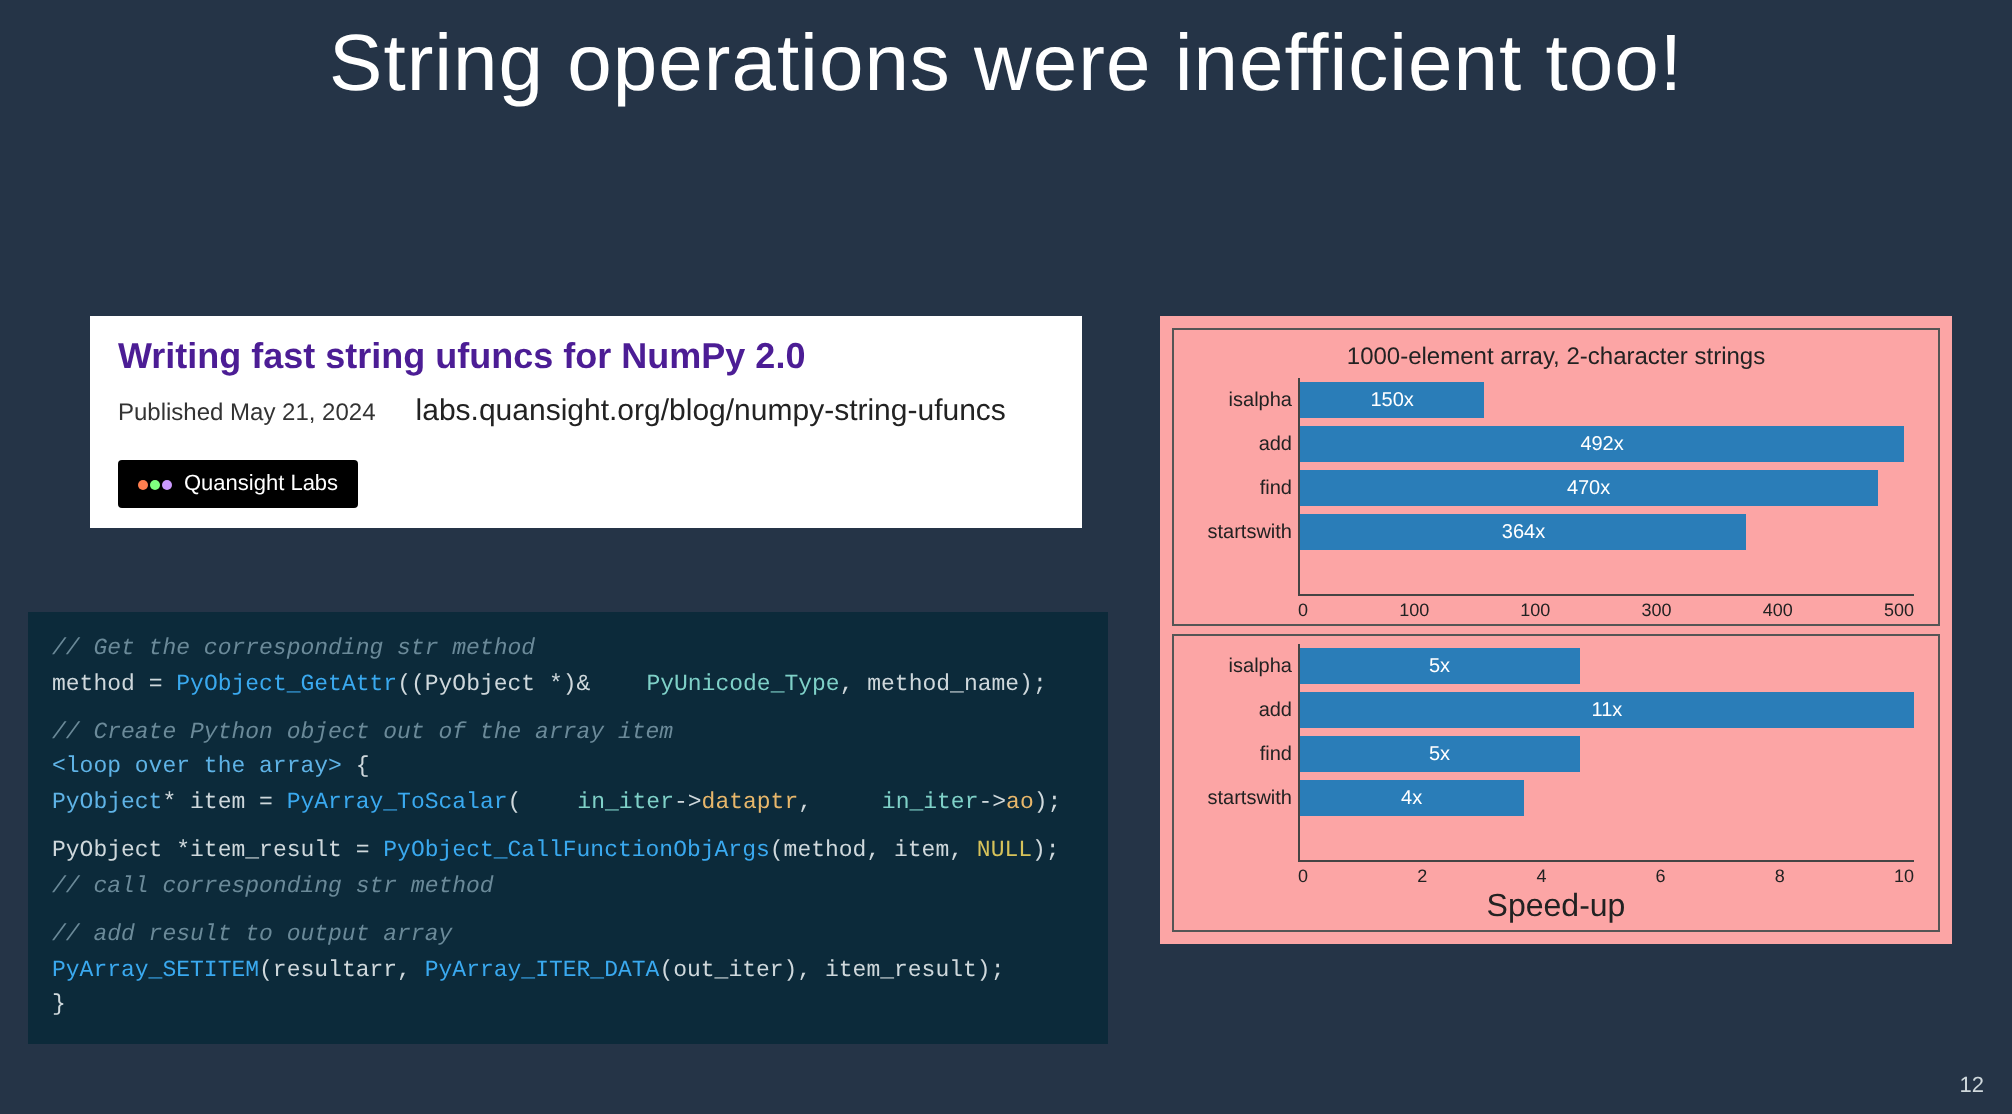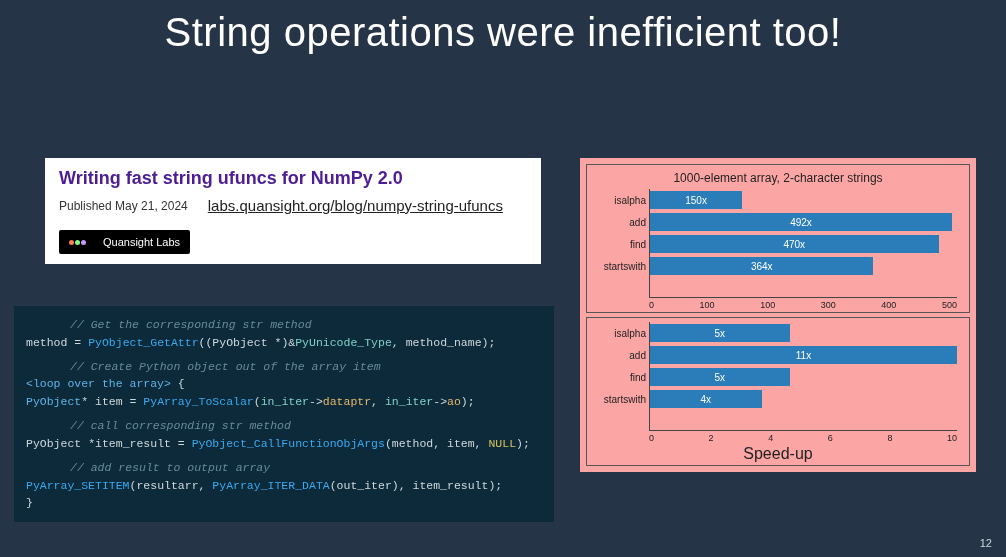--- a/index.html
+++ b/index.html
@@ -37,60 +37,60 @@
     margin-bottom: 8px;
   }
   .card-row2 {
     display: flex;
     align-items: center;
     gap: 20px;
     font-size: 12px;
     color: #333;
     margin-bottom: 16px;
   }
-  .card-link { font-size: 15px; color: #222; text-decoration: underline; }
+  .card-link { font-size: 15px; color: #222; }
   .card-row3 {
     display: flex;
     align-items: center;
     justify-content: space-between;
     margin-top: 4px;
   }
   .author-block { display: flex; align-items: center; gap: 8px; }
   .avatar {
     width: 28px; height: 28px; border-radius: 50%;
     background: linear-gradient(135deg,#8a6d5a 40%,#c4a788 60%);
     flex-shrink: 0;
   }
   .author-text .handle { font-size: 9px; color: #555; line-height: 1; }
   .author-text .name { font-size: 12px; font-weight: 600; color: #222; line-height: 1.2; }
   .ql-badge {
     background: #000; color: #fff;
     font-size: 11px; padding: 6px 10px;
-    display: flex; align-items: center; gap: 17px;
+    display: flex; align-items: center; gap: 6px;
     border-radius: 2px;
   }
   .ql-dots { display: inline-flex; gap: 1px; align-items: center;}
   .dot { width: 5px; height: 5px; border-radius:50%; display:inline-block; }
   .dot.o { background:#ff7f50; } .dot.g{background:#7fff7f;} .dot.p{background:#cc99ff;}
 
   .code-block {
     position: absolute;
     left: 14px; top: 306px;
     width: 540px;
     background: #0c2a3a;
     font-family: "Consolas","Courier New", monospace;
     font-size: 11.5px;
     line-height: 1.55;
     padding: 10px 12px;
     box-sizing: border-box;
     color: #cfd8dc;
   }
-  .c-comment { color: #6b8a99; font-style: italic; margin-left: 44px; }
+  .c-comment { color: #6b8a99; font-style: italic; }
   .c-kw { color: #5fb3e6; }
-  .c-param { color: #7fd1c8; }
+  .c-param { color: #7fd1c8; margin-left: 28px; }
   .c-call { color: #3aa9ef; }
   .c-op { color: #cfd8dc; }
   .c-field { color: #e8b76b; }
   .c-null { color: #d6c25a; }
   .c-type { color: #5fb3e6; }
 
   .charts {
     position: absolute;
     left: 580px; top: 158px;
     width: 396px;
@@ -186,22 +186,22 @@
   </div>
 
   <div class="code-block">
     <div><span class="c-comment">// Get the corresponding str method</span></div>
     <div><span>method</span><span> = </span><span class="c-call">PyObject_GetAttr</span><span>((PyObject </span><span class="c-op">*</span><span>)&amp;</span><span class="c-param">PyUnicode_Type</span><span>, method_name);</span></div>
     <div style="height:6px"></div>
     <div><span class="c-comment">  // Create Python object out of the array item</span></div>
     <div><span class="c-kw">&lt;loop over the array&gt;</span><span> {</span></div>
     <div><span class="c-type">  PyObject</span><span class="c-op">*</span><span> item = </span><span class="c-call">PyArray_ToScalar</span><span>(</span><span class="c-param">in_iter</span><span>-&gt;</span><span class="c-field">dataptr</span><span>, </span><span class="c-param">in_iter</span><span>-&gt;</span><span class="c-field">ao</span><span>);</span></div>
     <div style="height:6px"></div>
+    <div><span>  PyObject </span><span class="c-op">*</span><span>item_result = </span><span class="c-call">PyObject_CallFunctionObjArgs</span><span>(method, item, </span><span class="c-null">NULL</span><span>);</span></div>
     <div><span class="c-comment">  // call corresponding str method</span></div>
-    <div><span>  PyObject </span><span class="c-op">*</span><span>item_result = </span><span class="c-call">PyObject_CallFunctionObjArgs</span><span>(method, item, </span><span class="c-null">NULL</span><span>);</span></div>
     <div style="height:6px"></div>
     <div><span class="c-comment">  // add result to output array</span></div>
     <div><span class="c-call">  PyArray_SETITEM</span><span>(resultarr, </span><span class="c-call">PyArray_ITER_DATA</span><span>(out_iter), item_result);</span></div>
     <div><span>}</span></div>
   </div>
 
   <div class="charts">
     <div class="chart chart-outer">
       <div class="chart-title">1000-element array, 2-character strings</div>
       <div class="chart-body" id="chart0">

